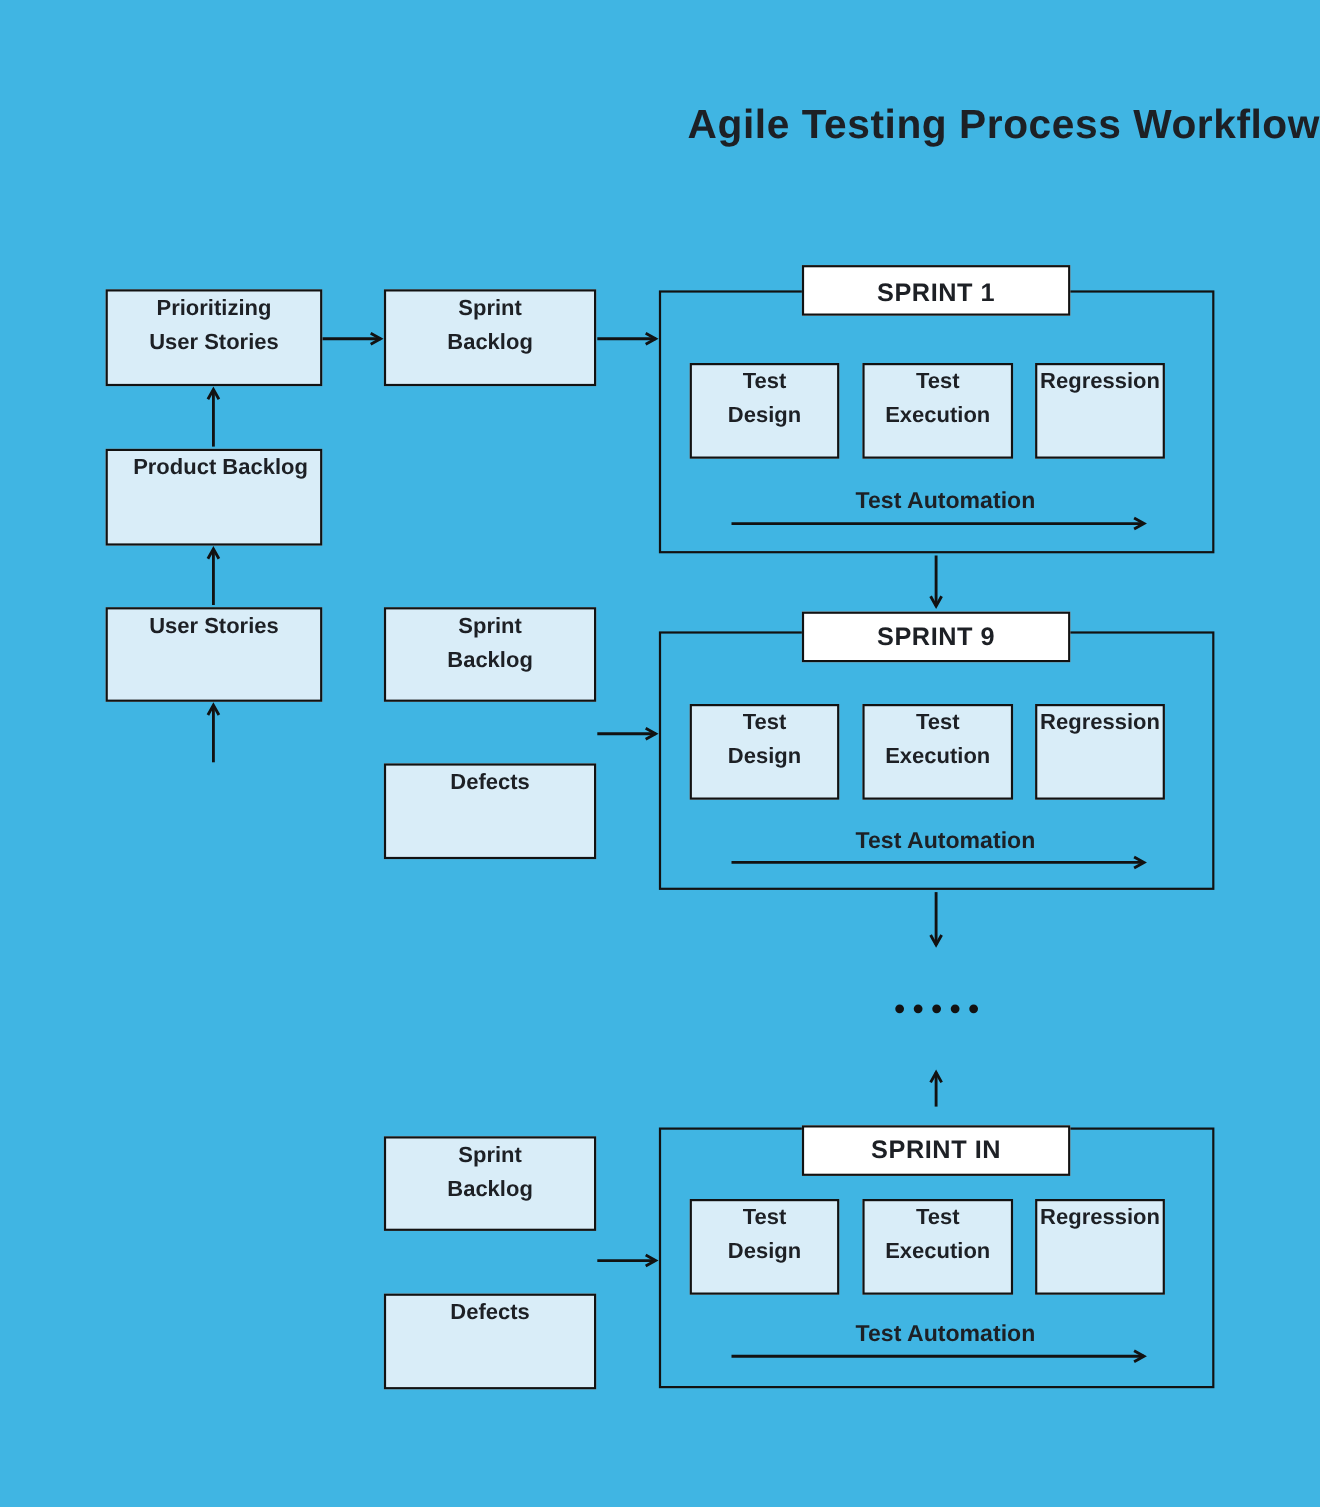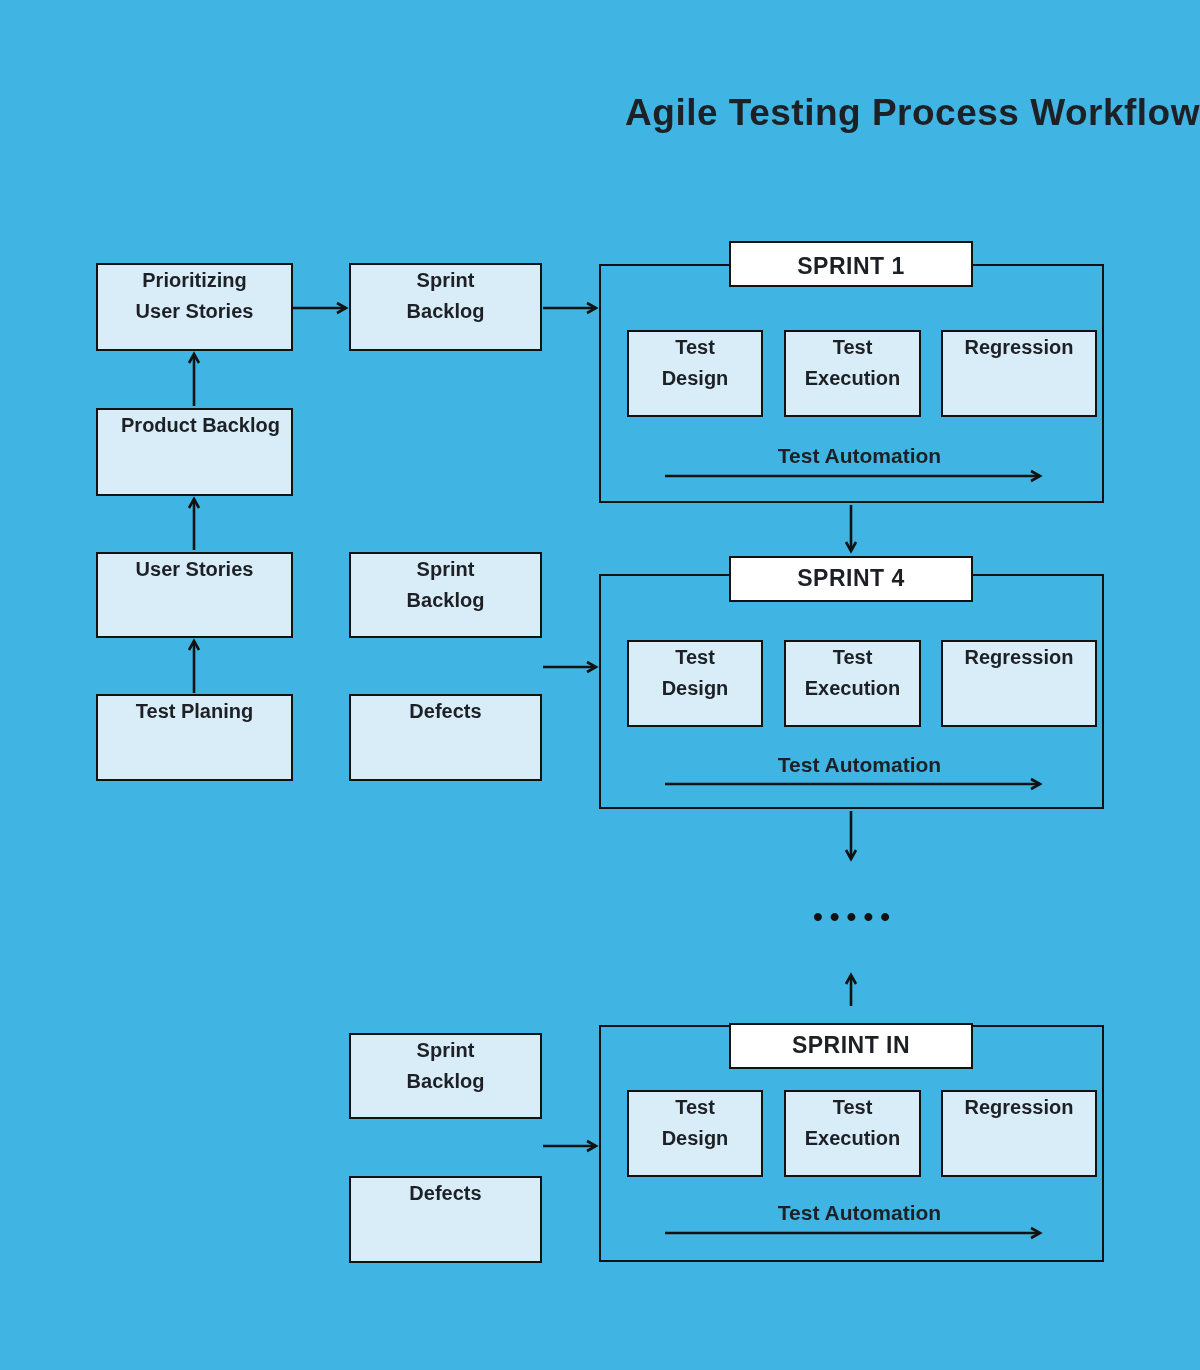--- a/index.html
+++ b/index.html
@@ -37,21 +37,21 @@
   }
   .sprint-header{
     position:absolute;left:729px;width:244px;height:46px;
     background:var(--header-fill,#ffffff);border:2px solid var(--line,#121212);
     display:flex;align-items:center;justify-content:center;z-index:2;
   }
   .sprint-header .box-label{font-size:23px;letter-spacing:.5px;}
   .inner-box{height:87px;}
   .col-1{left:627px;width:136px;}
   .col-2{left:784px;width:137px;}
-  .col-3{left:941px;width:156px;}
+  .col-3{left:941px;width:118px;}
   .automation-label{
     position:absolute;left:599px;width:505px;text-align:center;
     font-size:21px;font-weight:700;color:var(--text,#1d2025);padding-left:16px;
   }
   .dots{
     position:absolute;left:599px;top:901px;width:505px;text-align:center;
     font-size:28px;font-weight:700;letter-spacing:7px;color:var(--line,#121212);
     text-indent:7px;
   }
 </style>
@@ -90,23 +90,20 @@
   <div class="box" style="left:96px;top:263px;width:197px;height:88px;">
     <span class="box-label">Prioritizing
 User Stories</span>
   </div>
   <div class="box" style="left:96px;top:408px;width:197px;height:88px;padding-left:12px;">
     <span class="box-label">Product Backlog</span>
   </div>
   <div class="box" style="left:96px;top:552px;width:197px;height:86px;">
     <span class="box-label">User Stories</span>
   </div>
-  <div class="box" style="left:96px;top:694px;width:197px;height:87px;">
-    <span class="box-label">Test Planing</span>
-  </div>
 
   <div class="box" style="left:349px;top:263px;width:193px;height:88px;">
     <span class="box-label">Sprint
 Backlog</span>
   </div>
   <div class="box" style="left:349px;top:552px;width:193px;height:86px;">
     <span class="box-label">Sprint
 Backlog</span>
   </div>
   <div class="box" style="left:349px;top:694px;width:193px;height:87px;">
@@ -132,21 +129,21 @@
     <span class="box-label">Test
 Execution</span>
   </div>
   <div class="box inner-box col-3" style="top:330px;">
     <span class="box-label">Regression</span>
   </div>
   <div class="automation-label" style="top:444px;">Test Automation</div>
 
   <div class="sprint-container" style="top:574px;height:235px;"></div>
   <div class="sprint-header" style="top:556px;">
-    <span class="box-label">SPRINT 4</span>
+    <span class="box-label">SPRINT 9</span>
   </div>
   <div class="box inner-box col-1" style="top:640px;">
     <span class="box-label">Test
 Design</span>
   </div>
   <div class="box inner-box col-2" style="top:640px;">
     <span class="box-label">Test
 Execution</span>
   </div>
   <div class="box inner-box col-3" style="top:640px;">

